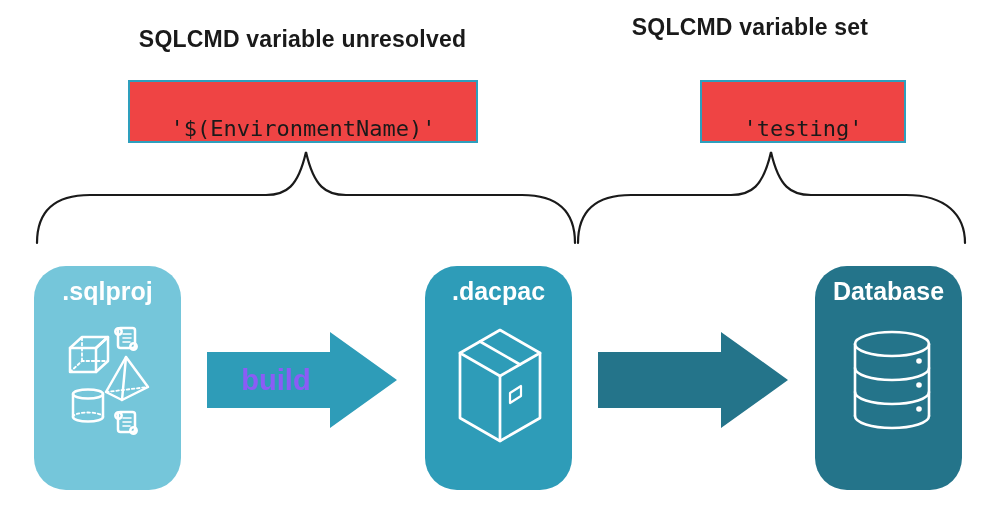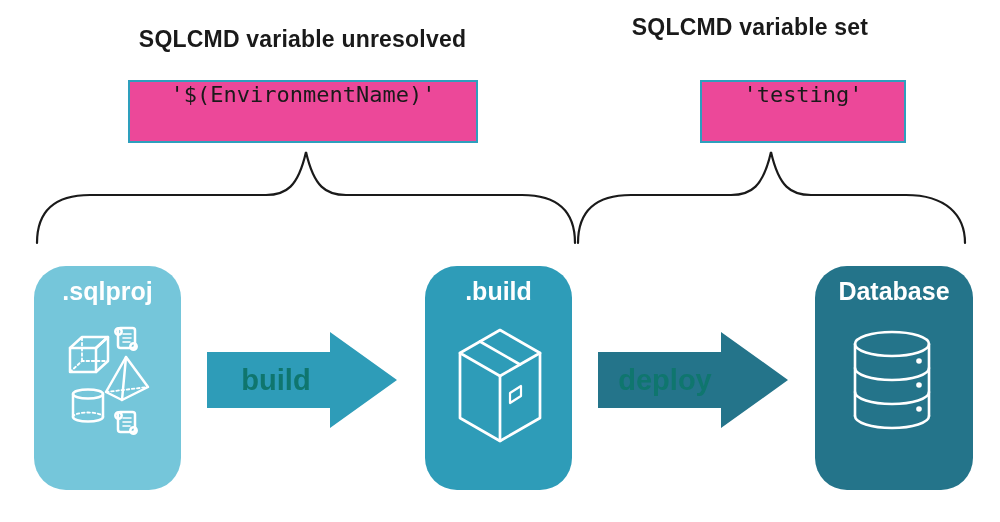--- a/index.html
+++ b/index.html
@@ -6,21 +6,21 @@
   #stage{
     position:relative;width:996px;height:522px;background:#fff;overflow:hidden;
     font-family:"Liberation Sans",sans-serif;color:var(--ink,#1a1a1a);
   }
   .heading{
     position:absolute;font-weight:bold;font-size:23px;text-align:center;
     color:var(--ink,#1a1a1a);letter-spacing:.2px;
   }
   .codebox{
     position:absolute;box-sizing:border-box;border:2px solid var(--code-border,#2E9FBD);
-    background:#ec4899;display:flex;align-items:flex-start;justify-content:center;
+    background:#ef4444;display:flex;align-items:flex-end;justify-content:center;
   }
   .codebox .code{
     font-family:"DejaVu Sans Mono",monospace;font-size:22px;color:var(--ink,#1a1a1a);
     white-space:pre;
   }
   .brace{position:absolute;}
   .brace path{fill:none;stroke:var(--ink,#1a1a1a);stroke-width:2.2;stroke-linecap:round;}
   .node{
     position:absolute;width:147px;height:224px;border-radius:32px;
   }
@@ -33,21 +33,21 @@
   }
   .node svg{position:absolute;left:0;top:0;}
   .icon-stroke{fill:none;stroke:#fff;stroke-width:2.5;stroke-linejoin:round;stroke-linecap:round;}
   .icon-stroke-dash{fill:none;stroke:#fff;stroke-width:1.8;stroke-dasharray:2.6 2.6;stroke-linejoin:round;stroke-linecap:round;}
   .icon-fill{fill:#fff;stroke:none;}
   .arrow{position:absolute;width:192px;height:100px;}
   .arrow-build polygon{fill:var(--node-medium,#2E9CB8);}
   .arrow-deploy polygon{fill:var(--node-dark,#24748A);}
   .arrow-label{
     position:absolute;height:100px;width:130px;display:flex;align-items:center;justify-content:center;
-    font-weight:bold;font-size:29px;color:#0f766e;
+    font-weight:bold;font-size:29px;color:#8b5cf6;
   }
 </style>
 </head>
 <body>
 
 <div id="stage">
 
   <div class="heading" style="left:75px;top:26px;width:455px;">SQLCMD variable unresolved</div>
   <div class="heading" style="left:610px;top:14px;width:280px;">SQLCMD variable set</div>
 
@@ -104,38 +104,37 @@
       </g>
     </svg>
   </div>
 
   <svg class="arrow arrow-build" style="left:207px;top:330px;" viewBox="0 0 192 100">
     <polygon points="0,22 123,22 123,2 190,50 123,98 123,78 0,78"></polygon>
   </svg>
   <div class="arrow-label" style="left:211px;top:330px;">build</div>
 
   <div class="node node-medium" style="left:425px;top:266px;">
-    <div class="node-label">.build</div>
+    <div class="node-label">.dacpac</div>
     <svg width="147" height="224" viewBox="0 0 147 224">
       <g style="stroke-width:2.7" class="icon-stroke">
         <path d="M75,64 L115,87 L75,110 L35,87 Z"></path>
         <path d="M55,75.5 L95,98.5"></path>
         <path d="M35,87 V152 L75,175 L115,152 V87"></path>
         <path d="M75,110 V175"></path>
         <path d="M85,127 L96,120 L96,130 L85,137 Z" style="stroke-width:2.2"></path>
       </g>
     </svg>
   </div>
 
   <svg class="arrow arrow-deploy" style="left:598px;top:330px;" viewBox="0 0 192 100">
     <polygon points="0,22 123,22 123,2 190,50 123,98 123,78 0,78"></polygon>
   </svg>
-  <div class="arrow-label" style="left:600px;top:330px;">deploy</div>
 
-  <div class="node node-dark" style="left:815px;top:266px;padding-left:11px;">
+  <div class="node node-dark" style="left:815px;top:266px;">
     <div class="node-label">Database</div>
     <svg width="147" height="224" viewBox="0 0 147 224">
       <g style="stroke-width:2.6" class="icon-stroke">
         <ellipse cx="77" cy="78" rx="37" ry="12"></ellipse>
         <path d="M40,78 V150 M114,78 V150"></path>
         <path d="M40,150 A37,12 0 0 0 114,150"></path>
         <path d="M40,102 A37,12 0 0 0 114,102"></path>
         <path d="M40,126 A37,12 0 0 0 114,126"></path>
       </g>
       <circle class="icon-fill" cx="104" cy="95" r="2.8"></circle>

